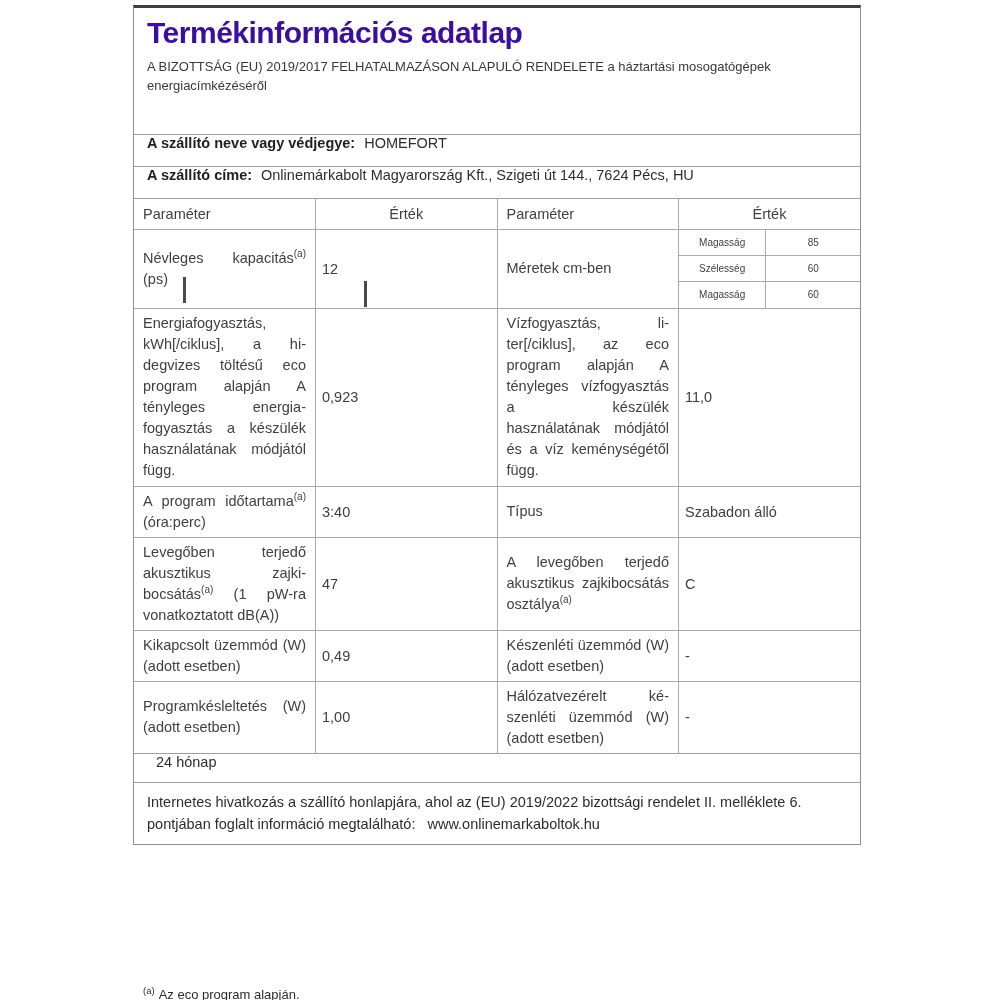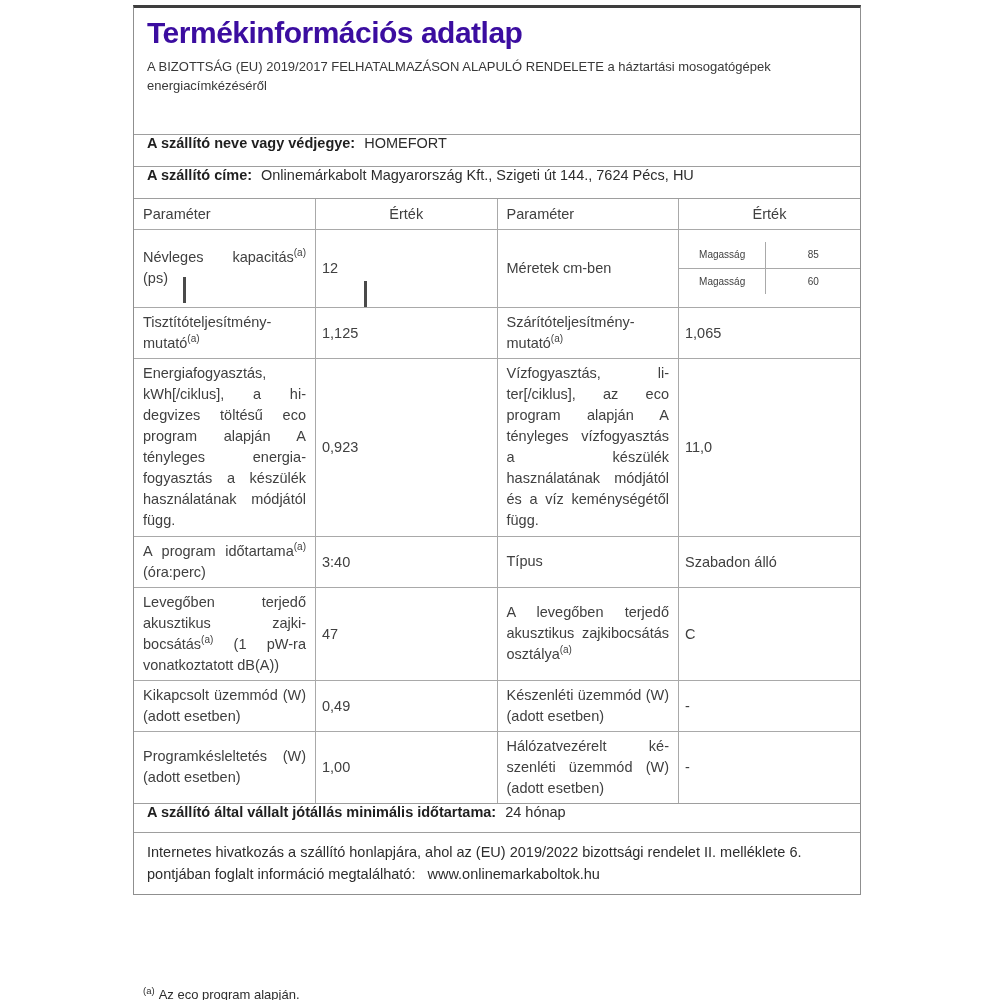--- a/index.html
+++ b/index.html
@@ -112,32 +112,30 @@
         <td class="value">12</td>
         <td class="param">Méretek cm-ben</td>
         <td class="dims-cell">
           <table class="dims">
             <tbody>
                 <tr>
               <td class="dim-name">Magasság</td>
               <td>85</td>
             </tr>
             <tr>
+              <td class="dim-name">Szélesség</td>
+              <td>60</td>
+            </tr>
+            <tr>
               <td class="dim-name">Magasság</td>
               <td>60</td>
             </tr>
           </tbody>
             </table>
         </td>
-      </tr>
-      <tr class="rh47">
-        <td class="param"><span>Tisztítóteljesít­mény-mutató</span><sup class="supmark">(a)</sup></td>
-        <td class="value">1,125</td>
-        <td class="param"><span>Szárítóteljesít­mény-mutató</span><sup class="supmark">(a)</sup></td>
-        <td class="value">1,065</td>
       </tr>
       <tr class="rh178">
         <td class="param">Energiafogyasztás, kWh[/ciklus], a hi­degvizes töltésű eco program alapján A tényleges energia­fogyasztás a ké­szülék használatának módjától függ.</td>
         <td class="value">0,923</td>
         <td class="param">Vízfogyasztás, li­ter[/ciklus], az eco program alapján A tényleges vízfo­gyasztás a ké­szülék használatának módjától és a víz ke­ménységétől függ.</td>
         <td class="value">11,0</td>
       </tr>
       <tr class="rh45">
         <td class="param"><span>A program időtarta­ma</span><sup class="supmark">(a)</sup><span> (óra:perc)</span></td>
         <td class="value">3:40</td>
@@ -159,21 +157,20 @@
       <tr class="rh69">
         <td class="param">Programkésleltetés (W) (adott esetben)</td>
         <td class="value">1,00</td>
         <td class="param">Hálózatvezérelt ké­szenléti üzemmód (W) (adott esetben)</td>
         <td class="value">-</td>
       </tr>
     </tbody>
   </table>
 
   <div class="info-row h30" style="border-top:1px solid #9e9e9e;">
-    <span class="lbl">A szállító által vállalt jótállás minimális időtartama:</span>
     <span class="val">24 hónap</span>
   </div>
 
 
   <div class="internet-row">
     <span>Internetes hivatkozás a szállító honlapjára, ahol az (EU) 2019/2022 bizottsági rendelet II. melléklete 6. pontjában foglalt információ megtalálható:</span>
     <span style="margin-left:8px;">www.onlinemarkaboltok.hu</span>
   </div>
 
 </div>

